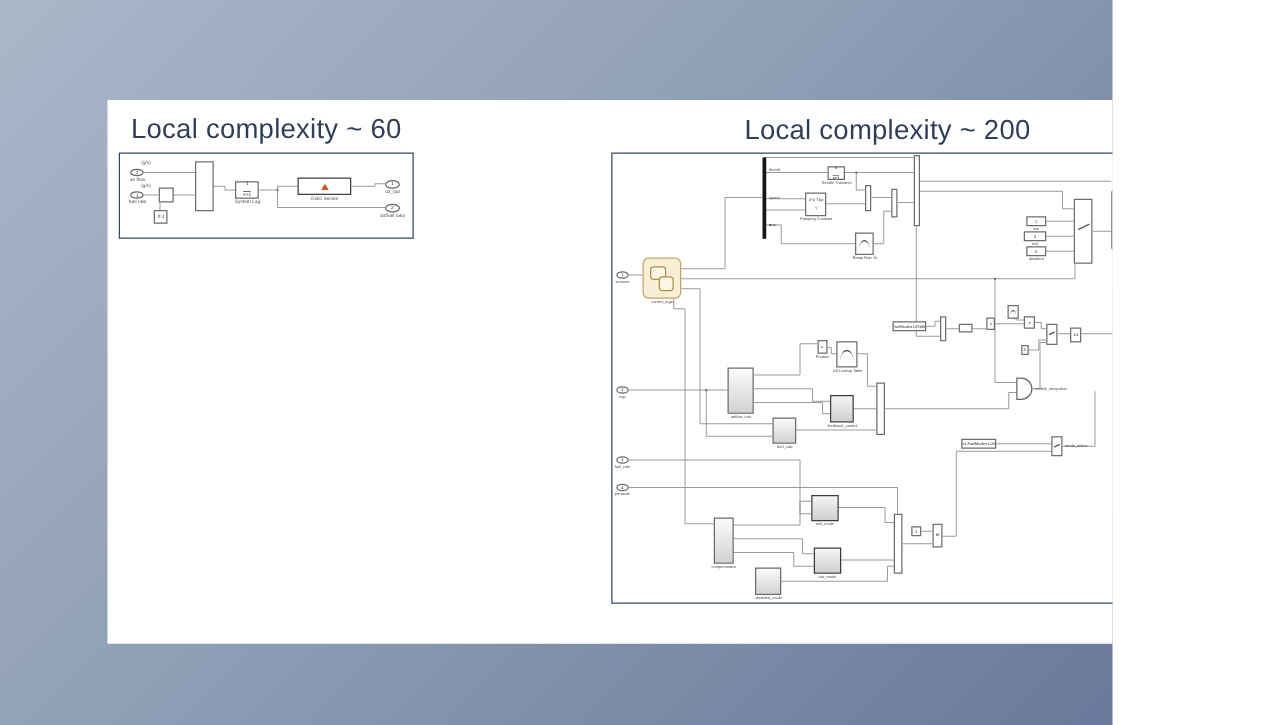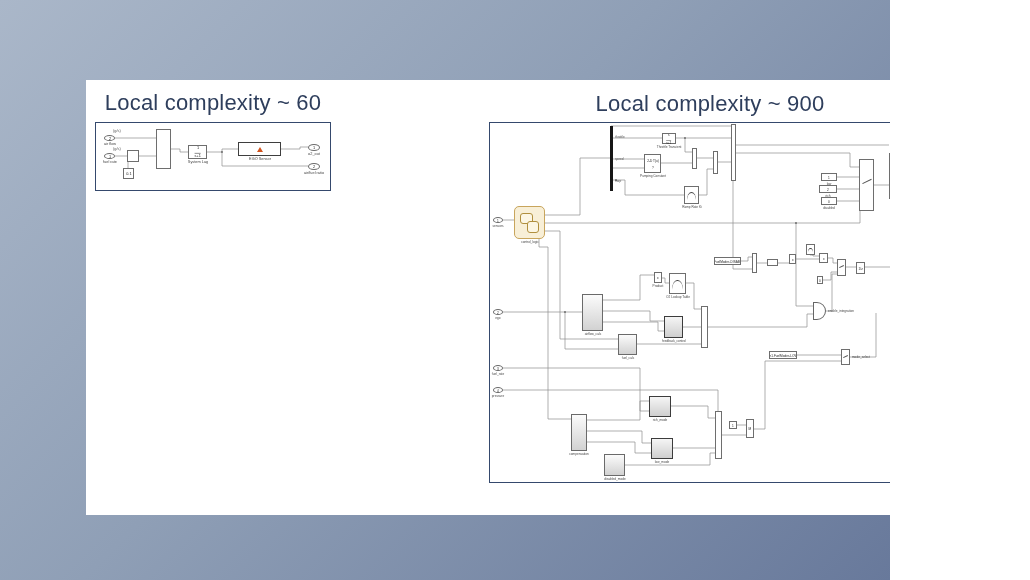--- a/index.html
+++ b/index.html
@@ -47,21 +47,21 @@
   .lbl-r{transform:translateY(-50%) scale(.45);transform-origin:left center;}
   .d-left .lbl{transform:translateX(-50%) scale(.55);}
   .d-left .btx{transform:scale(.55);}
 </style>
 </head>
 <body>
 
 <div class="stage">
   <div class="slide">
     <div class="panel-title t-left">Local complexity ~ 60</div>
-    <div class="panel-title t-right">Local complexity ~ 900</div>
+    <div class="panel-title t-right">Local complexity ~ 200</div>
     <div class="dbox d-left">
       <svg viewBox="0 0 236 69" width="236" height="69">
           <polyline points="19,15 60,15"></polyline>
           <polyline points="19,33 31,33"></polyline>
           <polyline points="43,33 60,33"></polyline>
           <polyline points="32,45 32,39"></polyline>
           <polyline points="75,26 84,26 84,29 92,29"></polyline>
           <polyline points="111,29 126,29 126,26 142,26"></polyline>
           <polyline points="126,29 126,43 212,43"></polyline>
           <polyline points="185,26 204,26 204,24 212,24"></polyline>

